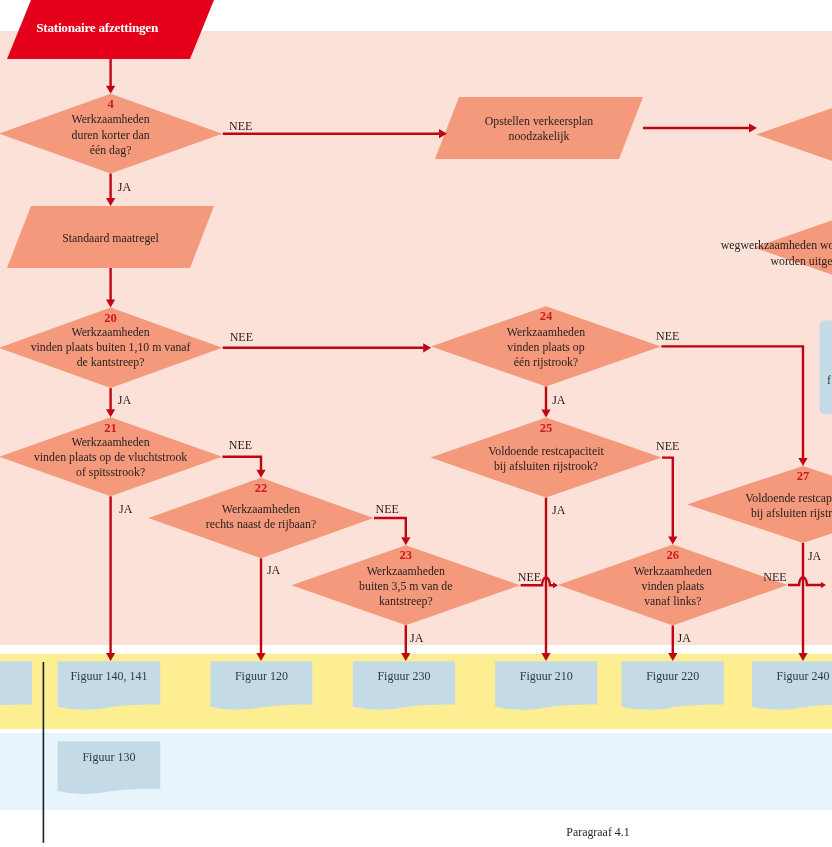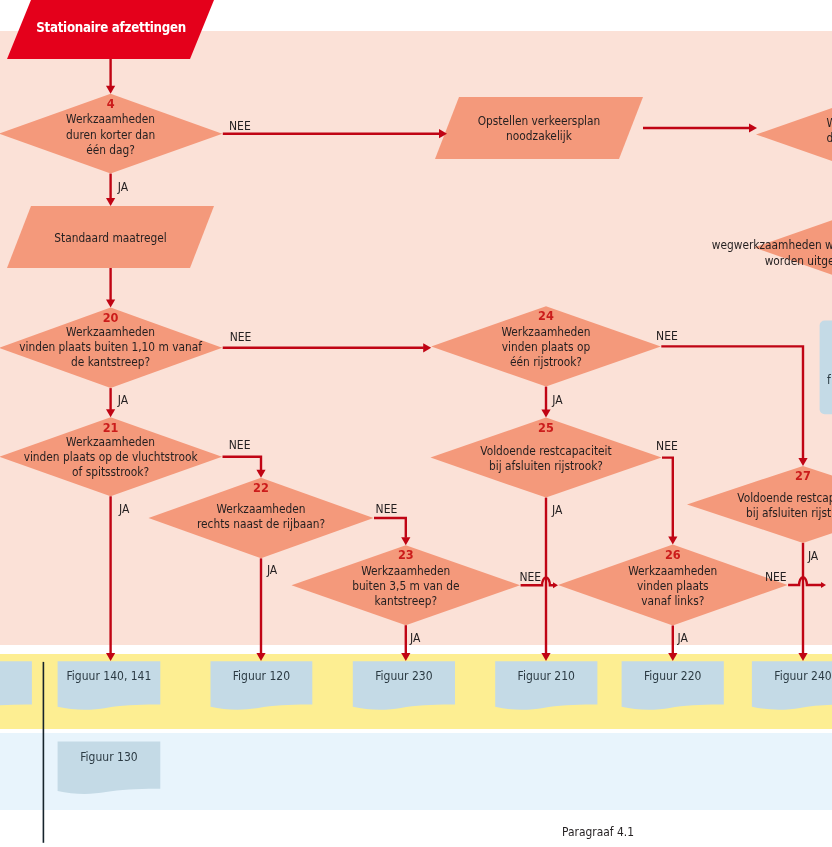--- a/index.html
+++ b/index.html
@@ -1,18 +1,18 @@
 <!DOCTYPE html>
 <html><head>
 <meta charset="utf-8">
 <style>
   html,body{margin:0;padding:0;}
   body{width:832px;height:847px;overflow:hidden;background:#ffffff;
        font-family:"DejaVu Sans Condensed","DejaVu Sans",sans-serif;}
-  #stage{position:relative;width:660px;height:847px;background:#ffffff;}
+  #stage{position:relative;width:660px;height:847px;background:#ffffff;font-family:Liberation Serif, serif;}
   .band{position:absolute;left:0;}
   #band-pink{top:31px;height:614px;width:832px;background:#fbe1d7;}
   #band-yellow{top:654px;height:75px;width:832px;background:#fdee92;}
   #band-blue{top:733px;height:77px;width:832px;background:#e8f4fc;}
   svg.layer{position:absolute;left:0;top:0;width:832px;height:847px;overflow:visible;}
   .node-text{font-size:11.8px;fill:#231f20;text-anchor:middle;}
   .num{font-size:12.6px;fill:#cb1c1b;font-weight:bold;text-anchor:middle;}
   .edge-label{font-size:12px;fill:#231f20;}
   .fig-text{font-size:12px;fill:#2b3a43;text-anchor:middle;}
   .banner-text{font-size:13.2px;letter-spacing:-0.25px;fill:#ffffff;font-weight:bold;}

